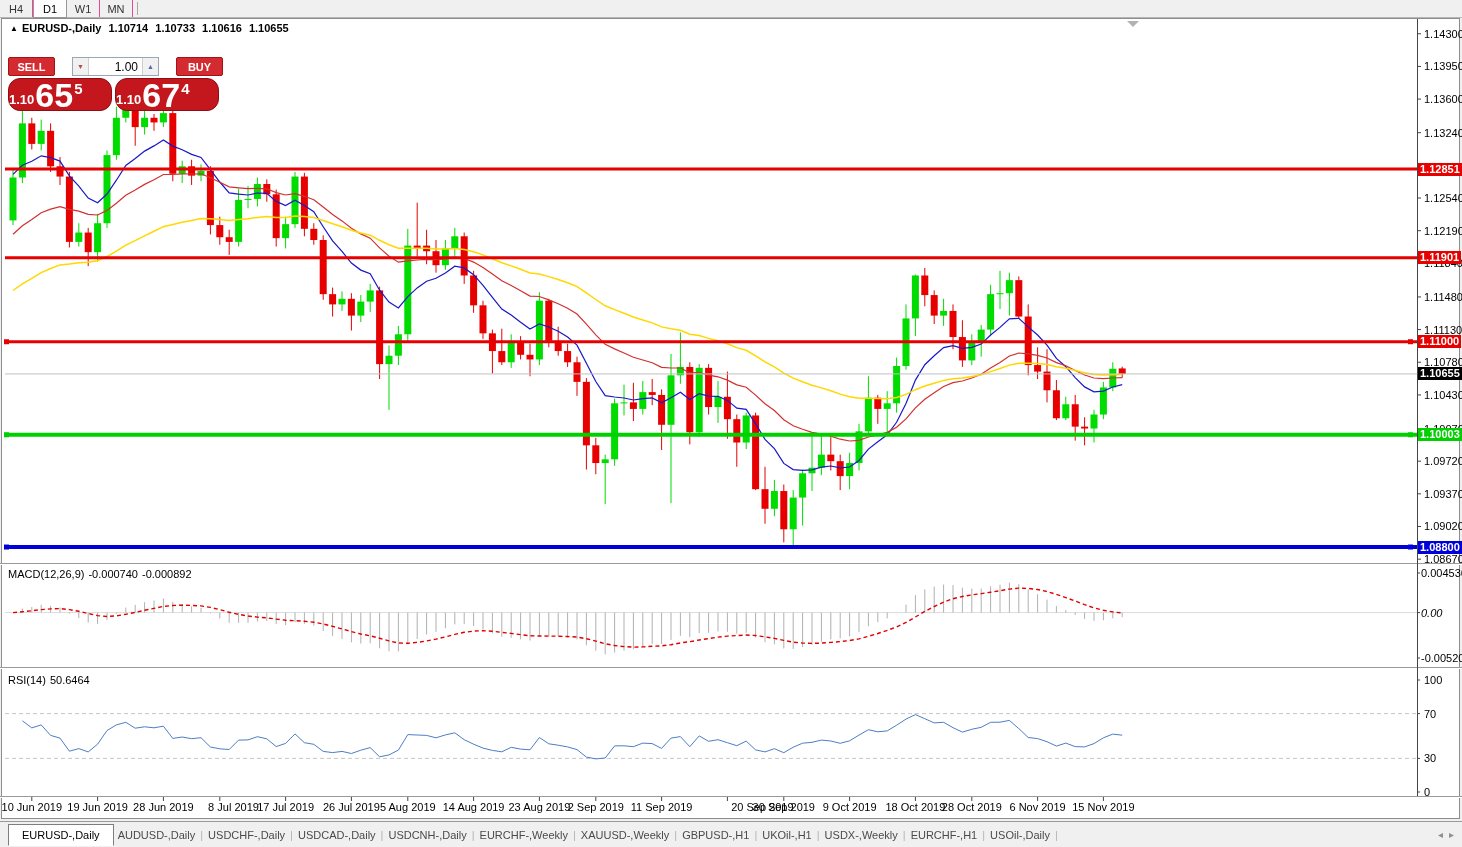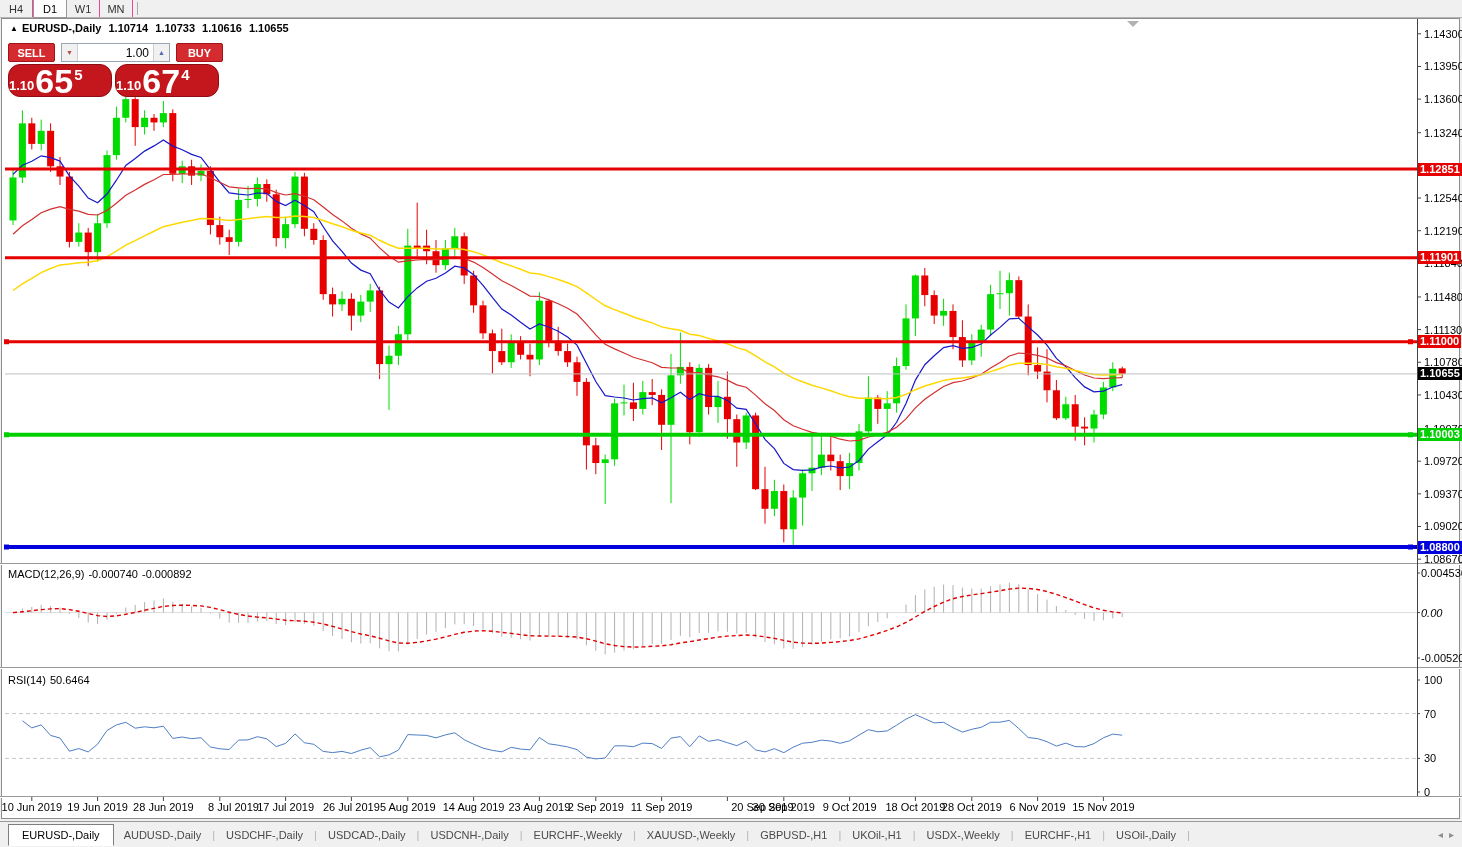--- a/index.html
+++ b/index.html
@@ -14,24 +14,24 @@
   
   .window{position:absolute;left:1px;top:18px;width:1459px;height:801px;background:#fff;border:1px solid #8d8d8d;box-sizing:border-box;z-index:0}
 
   svg#chart{position:absolute;left:0;top:0;z-index:1}
 
   .chart-title{position:absolute;left:10px;top:22px;font-size:11px;font-weight:bold;color:#000;z-index:4;white-space:nowrap}
   .chart-title .collapse{font-size:8px;vertical-align:1px;margin-right:4px}
   .chart-title span{margin-right:4px}
 
   
-  .trade-panel{position:absolute;left:8px;top:43px;width:215px;z-index:4}
+  .trade-panel{position:absolute;left:8px;top:57px;width:215px;z-index:4}
   .tp-row1{display:flex;height:19px}
   .btn-sell,.btn-buy{width:47px;background:#d42b30;color:#fff;font-size:11px;font-weight:bold;display:flex;align-items:center;justify-content:center;border-radius:2px;border:1px solid #a31217;box-sizing:border-box}
-  .spinner{display:flex;flex:1;margin:0 6px;border:1px solid #98a6b5;background:#fff;box-sizing:border-box}
+  .spinner{display:flex;flex:1;margin:0 17px;border:1px solid #98a6b5;background:#fff;box-sizing:border-box}
   .spin-btn{width:15px;background:#f1f1f1;display:flex;align-items:center;justify-content:center;font-size:7px}
   .spin-down{color:#b05050;border-right:1px solid #cfcfcf}
   .spin-up{color:#5068b0;border-left:1px solid #cfcfcf}
   .spin-value{flex:1;font-size:12px;color:#000;text-align:right;padding:2px 4px 0 0}
   .tp-row2{display:flex;margin-top:2px;gap:3px}
   .price-box{background:#c3161d;border:1px solid #8e0d13;color:#fff;width:104px;height:33px;display:flex;align-items:flex-end;justify-content:flex-start;box-sizing:border-box;border-radius:12px}
   .pb-prefix{font-size:13px;font-weight:bold;margin:0 1px 3px 0}
   .pb-main{font-size:34px;font-weight:bold;line-height:29px}
   .pb-sup{font-size:15px;font-weight:bold;margin:0 0 13px 1px}
 
@@ -43,21 +43,21 @@
   .price-axis{position:absolute;left:1418px;top:18px;width:44px;height:780px;z-index:2}
   .pa-tick{position:absolute;left:6px;font-size:11px;color:#000;white-space:nowrap;line-height:13px}
   .pa-box{position:absolute;left:0;font-size:11px;font-weight:bold;color:#fff;padding:0 2px;line-height:13px;white-space:nowrap;z-index:3}
 
   
   .date-axis{position:absolute;left:0;top:0;width:1462px;height:847px;z-index:2;pointer-events:none}
   .da-tick{position:absolute;top:801px;transform:translateX(-50%);font-size:11px;color:#000;white-space:nowrap}
 
   
   .tab-bar{position:absolute;left:0;top:821px;width:100%;height:26px;background:#f0f0f0;border-top:1px solid #9a9a9a;display:flex;align-items:center;font-size:11px;color:#4a4a4a;padding-left:8px;box-sizing:border-box;z-index:5}
-  .tab{padding:4px 10px;white-space:nowrap}
+  .tab{padding:4px 4px;white-space:nowrap}
   .tab.active{background:#fff;border:1px solid #7e7e7e;border-bottom:1px solid #fff;color:#000;padding:4px 13px}
   .tab-sep{color:#b4b4b4;margin:0 1px}
   .tab-nav{position:absolute;right:8px;color:#8f8f8f;font-size:10px}
   .tab-nav span{margin-left:6px}
 </style>
 </head>
 <body>
 
 <div class="toolbar">
   <div id="tf-buttons" style="display:flex">

